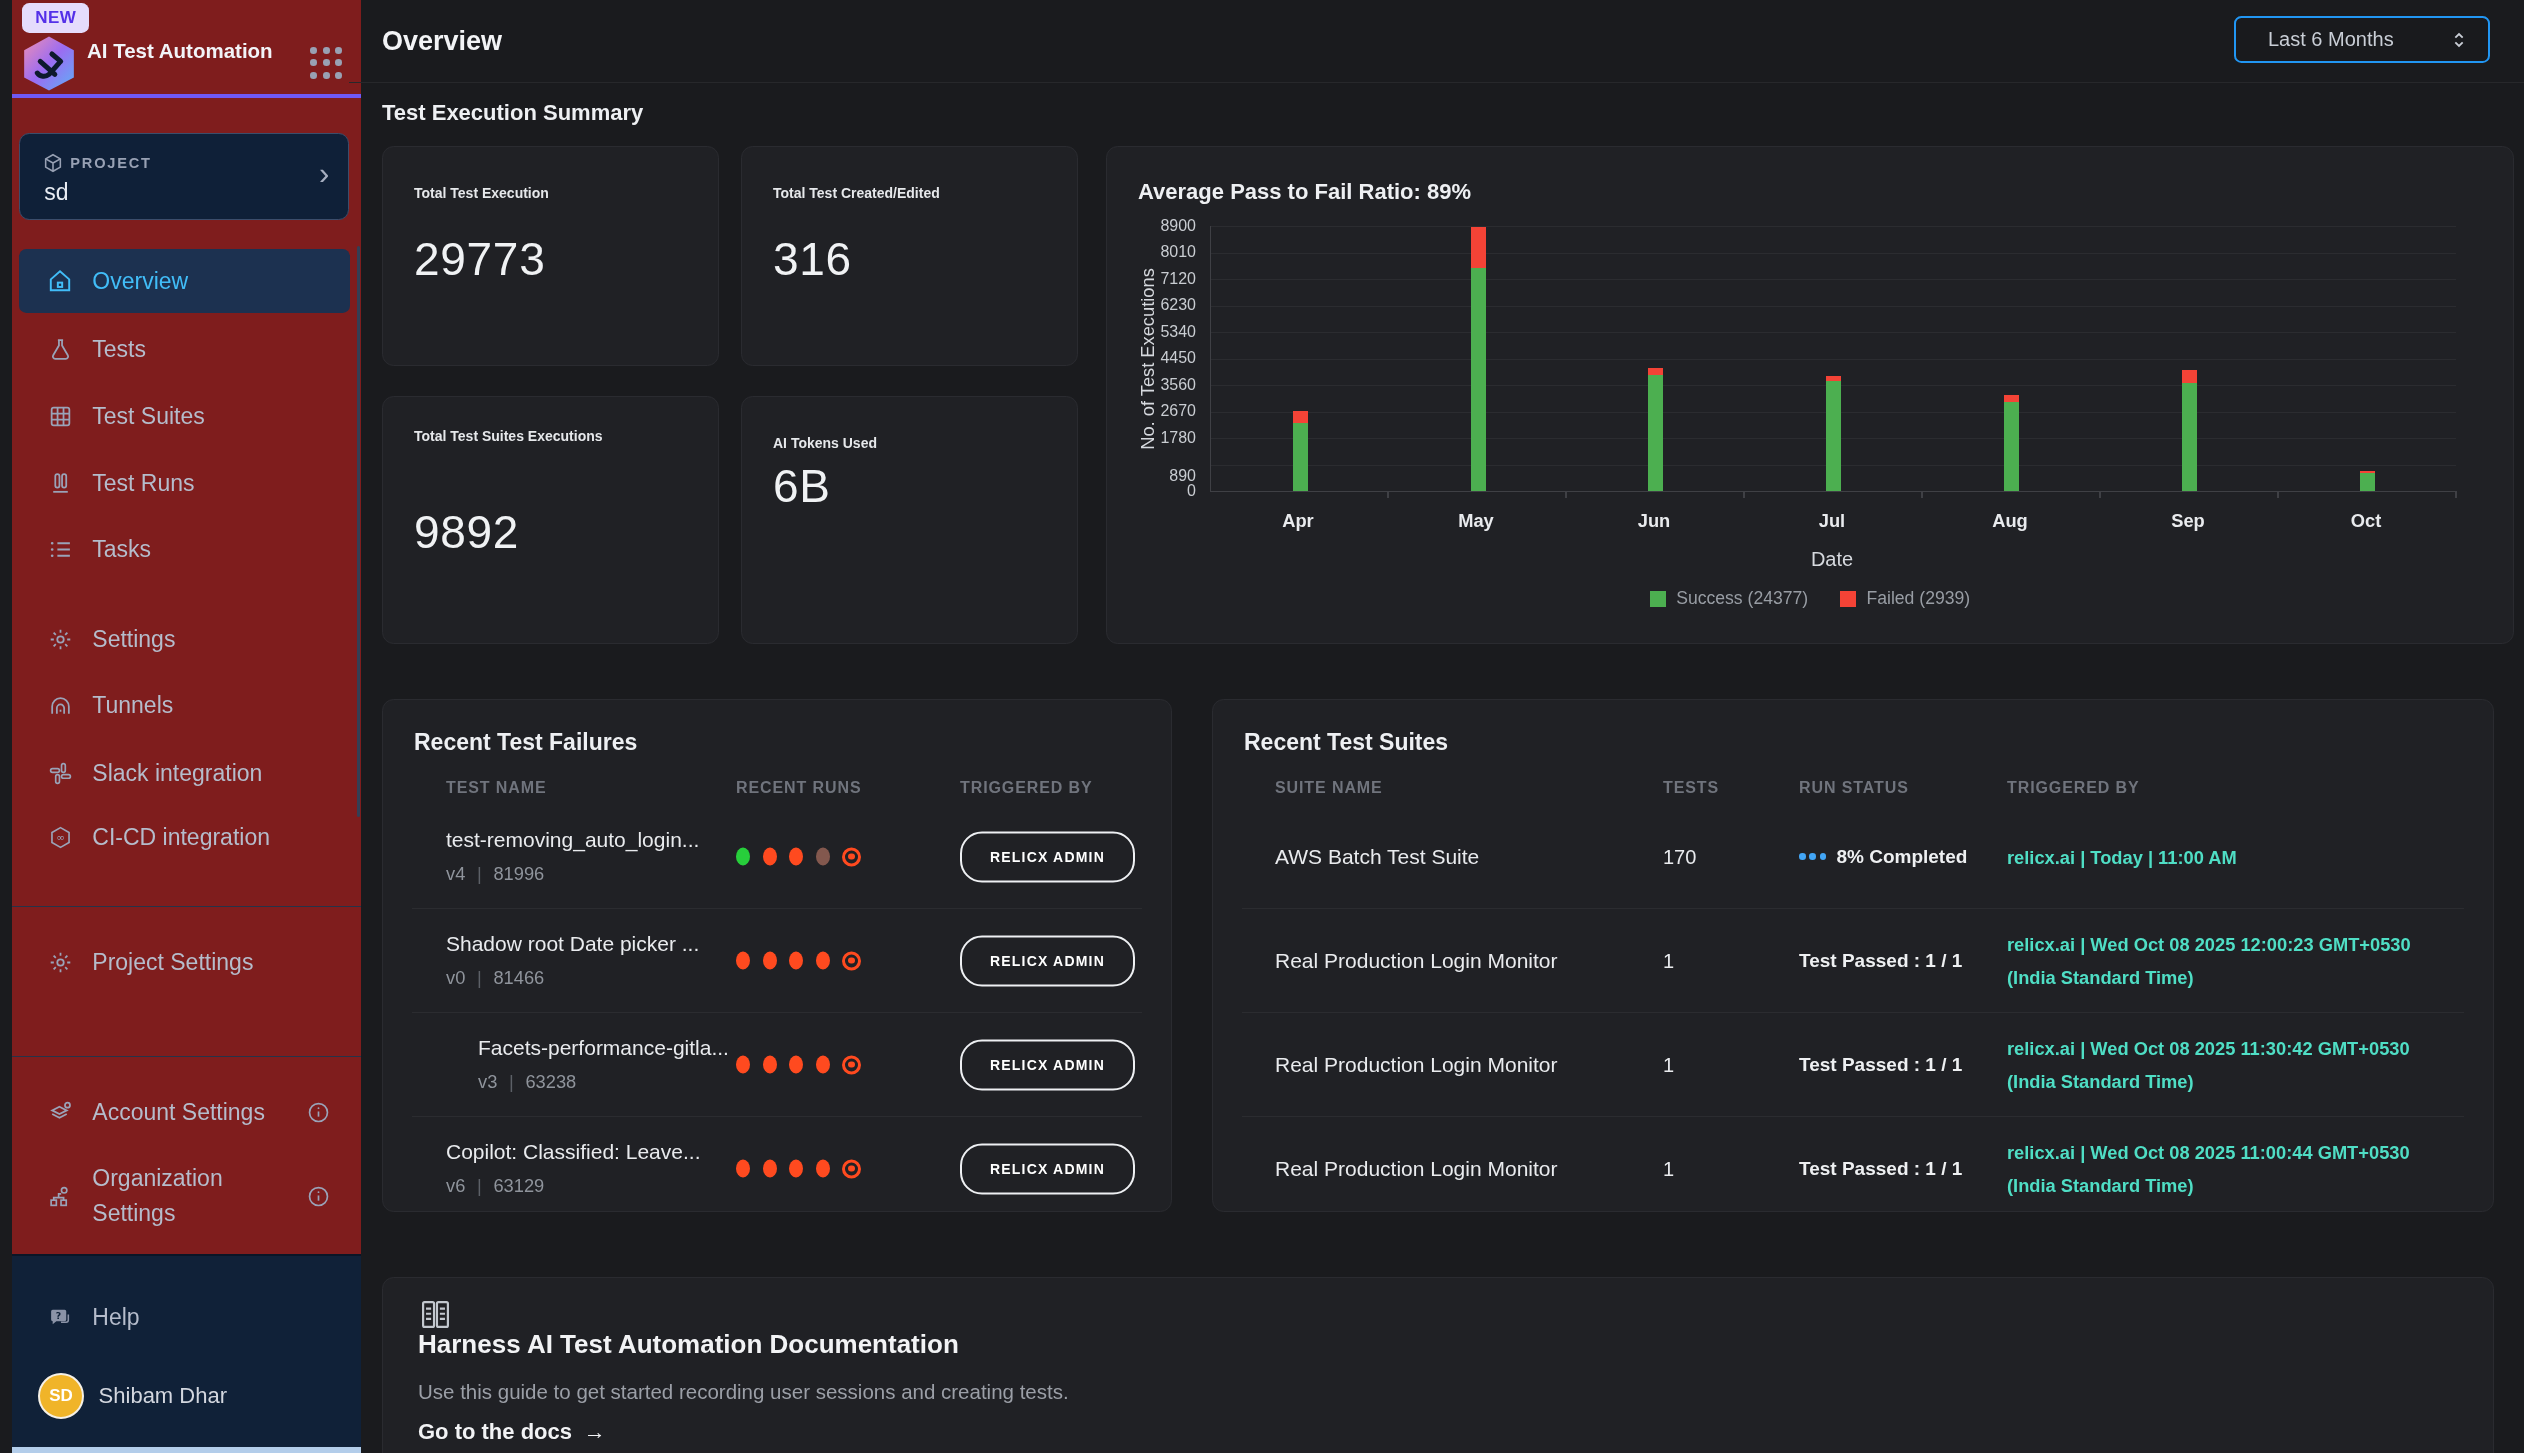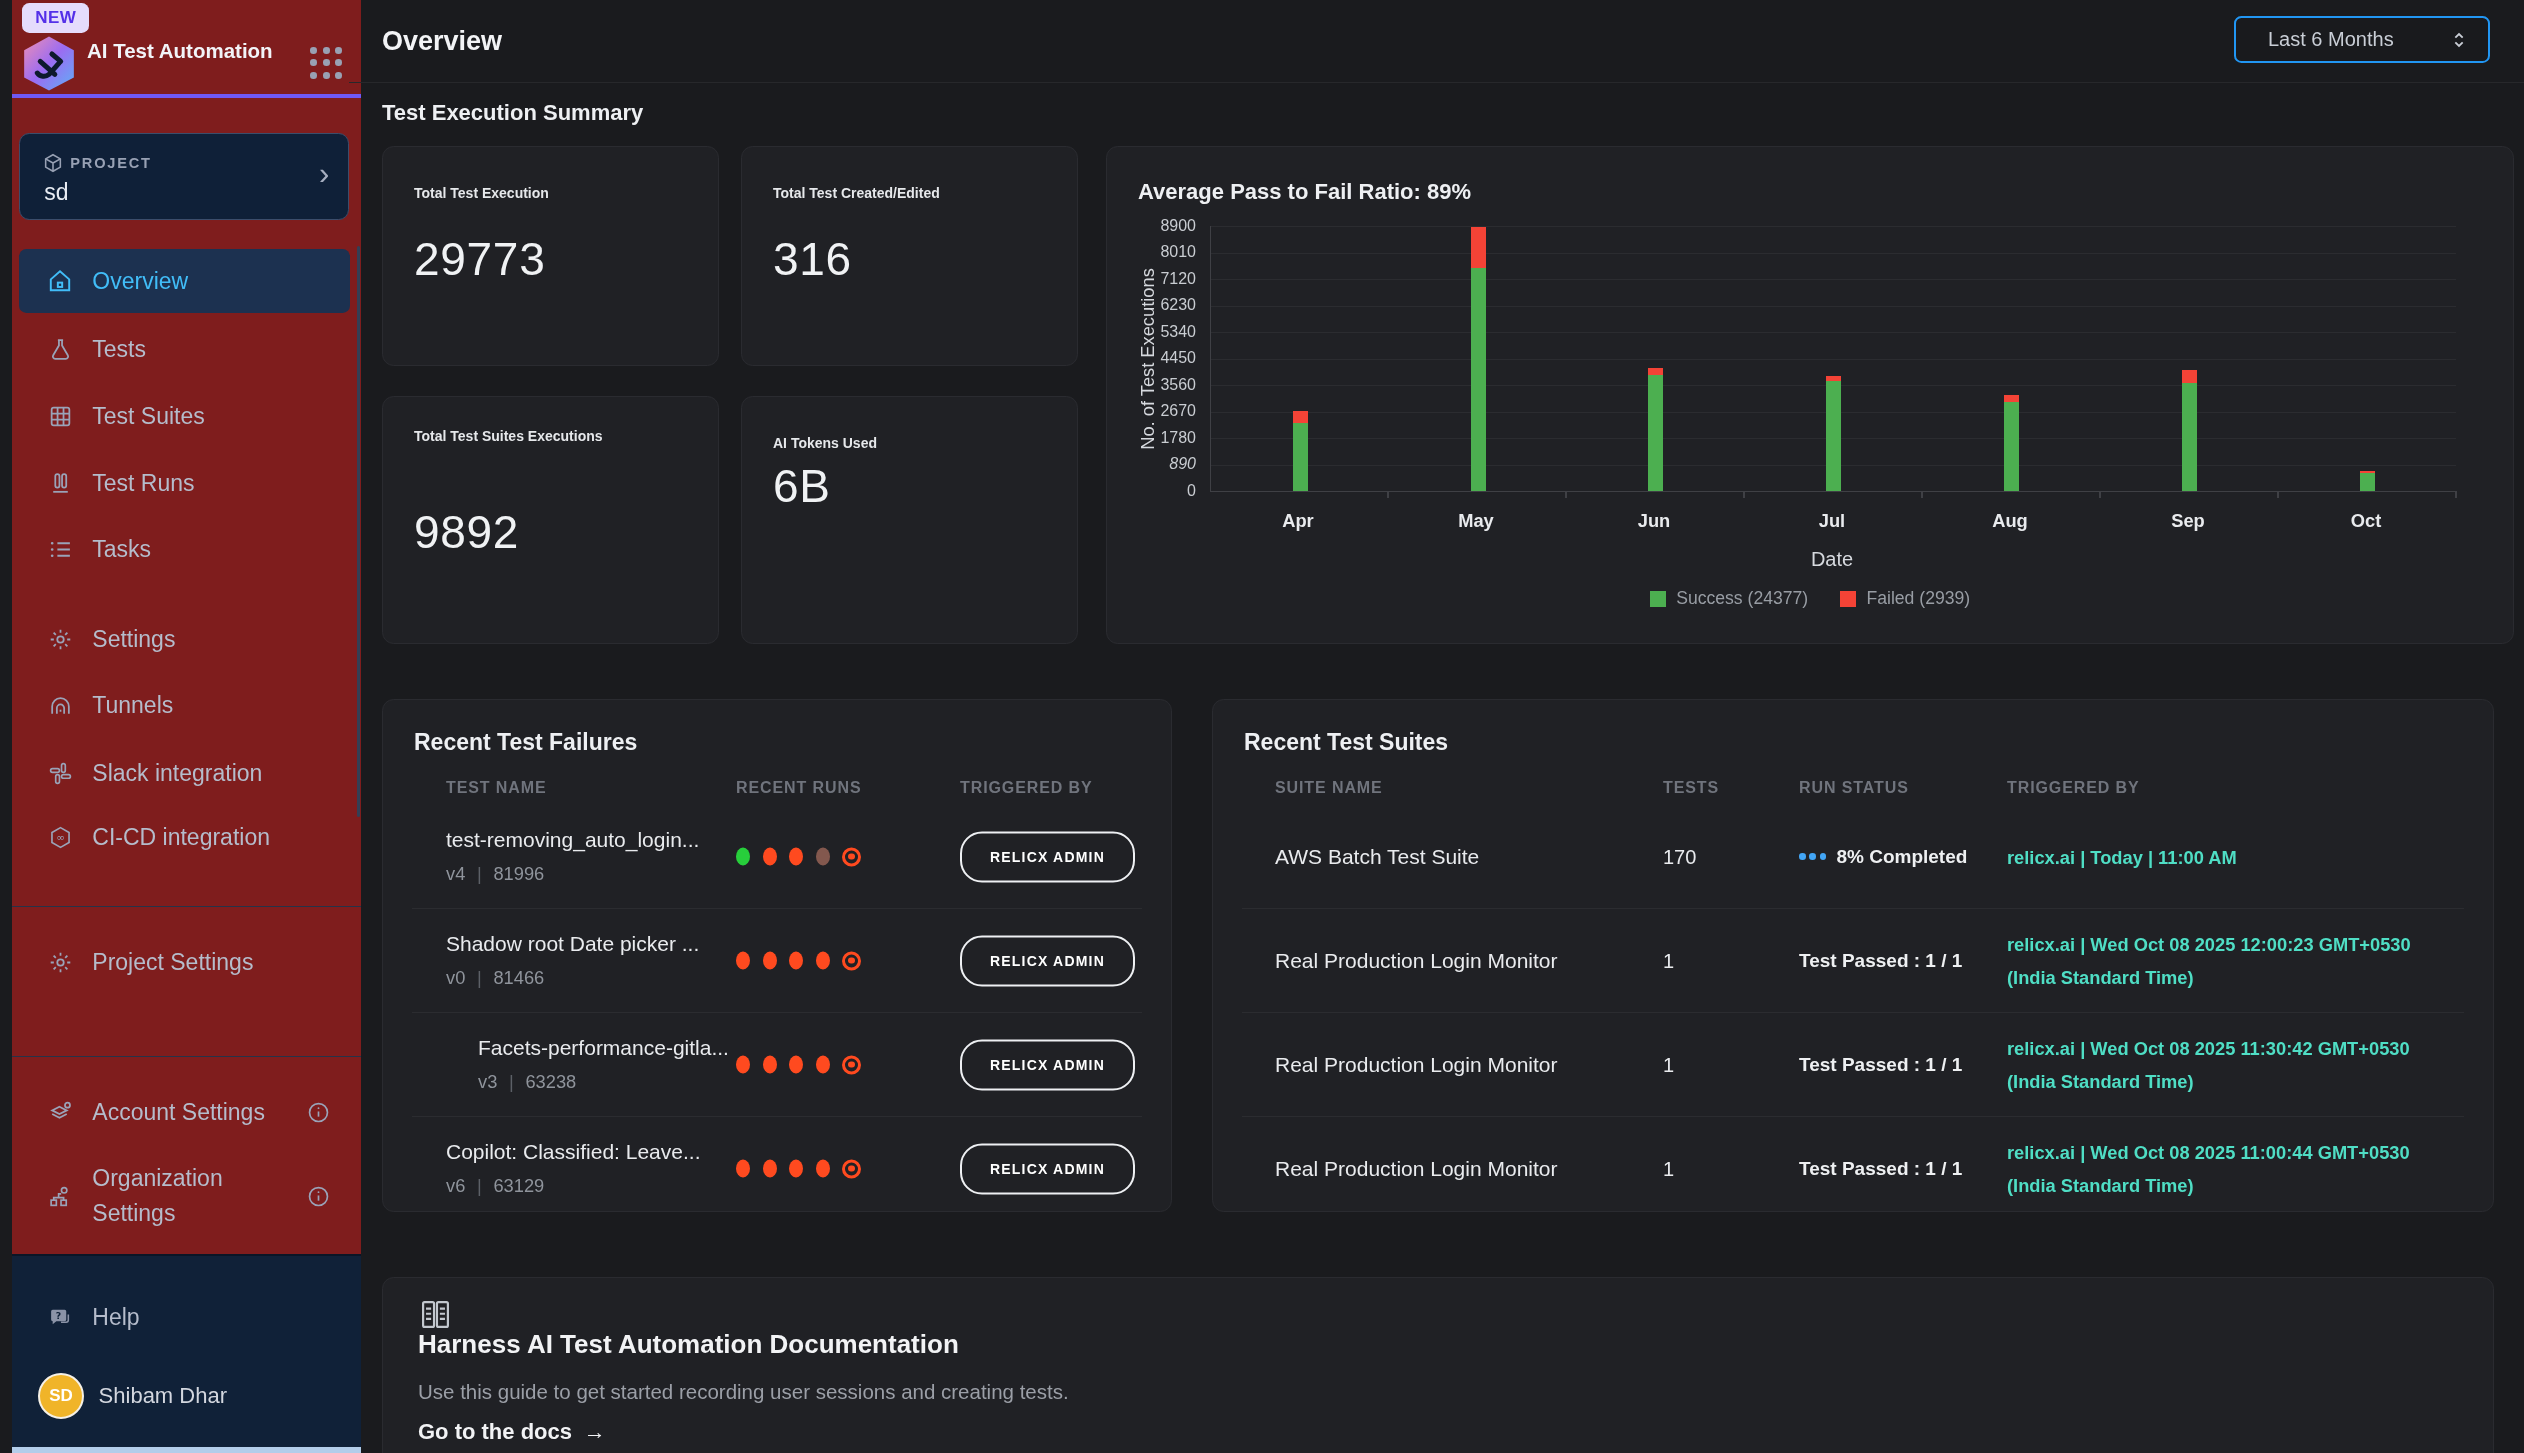--- a/index.html
+++ b/index.html
@@ -383,21 +383,21 @@
         <span class="li">
           <span class="sw" style="background: rgb(76, 175, 80);"></span>
           <span>Success (24377)</span>
         </span>
         <span class="li">
           <span class="sw" style="background: rgb(244, 67, 54);"></span>
           <span>Failed (2939)</span>
         </span>
       </div>
   <div class="ytick" style="top: 335px;">0</div>
-      <div class="ytick" style="top: 308px; font-style: italic;">890</div>
+      <div class="ytick" style="top: 320px;">890</div>
       <div class="ytick" style="top: 282px;">1780</div>
       <div class="ytick" style="top: 255px;">2670</div>
       <div class="ytick" style="top: 229px;">3560</div>
       <div class="ytick" style="top: 202px;">4450</div>
       <div class="ytick" style="top: 176px;">5340</div>
       <div class="ytick" style="top: 149px;">6230</div>
       <div class="ytick" style="top: 123px;">7120</div>
       <div class="ytick" style="top: 96px;">8010</div>
       <div class="ytick" style="top: 70px;">8900</div>
       <div class="xtickmark" style="left: 280px;"></div>

